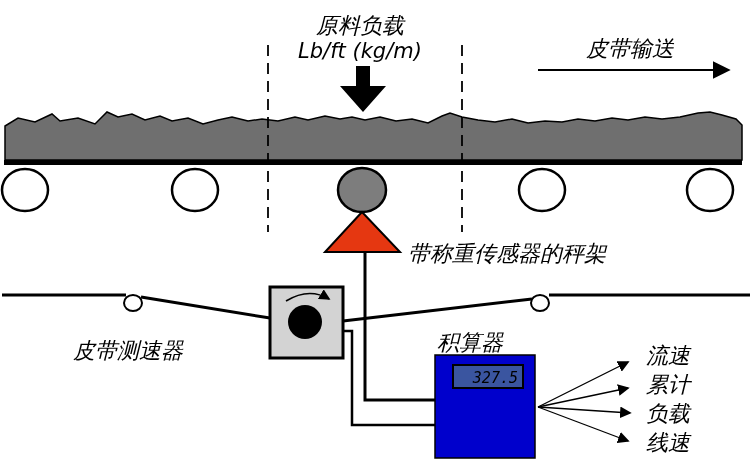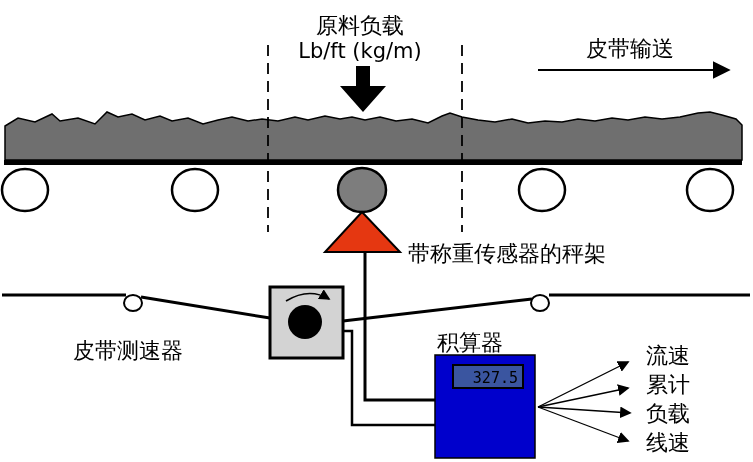--- a/index.html
+++ b/index.html
@@ -2,20 +2,21 @@
 <html><head>
 <meta charset="utf-8">
 <style>
   html, body { margin: 0; padding: 0; background: #ffffff; }
   .canvas {
     position: relative;
     width: 753px; height: 462px;
     background: #ffffff;
     font-family: "DejaVu Sans", sans-serif;
     overflow: hidden;
+    font-style: italic;
   }
   svg { display: block; }
   text {
     font-family: "DejaVu Sans", sans-serif;
     fill: #000000;
   }
   .cn { font-size: 22px; }
   .latin { font-size: 21px; }
   .lcd { font-size: 15px; font-family: "DejaVu Sans Mono", monospace; }
 </style>

